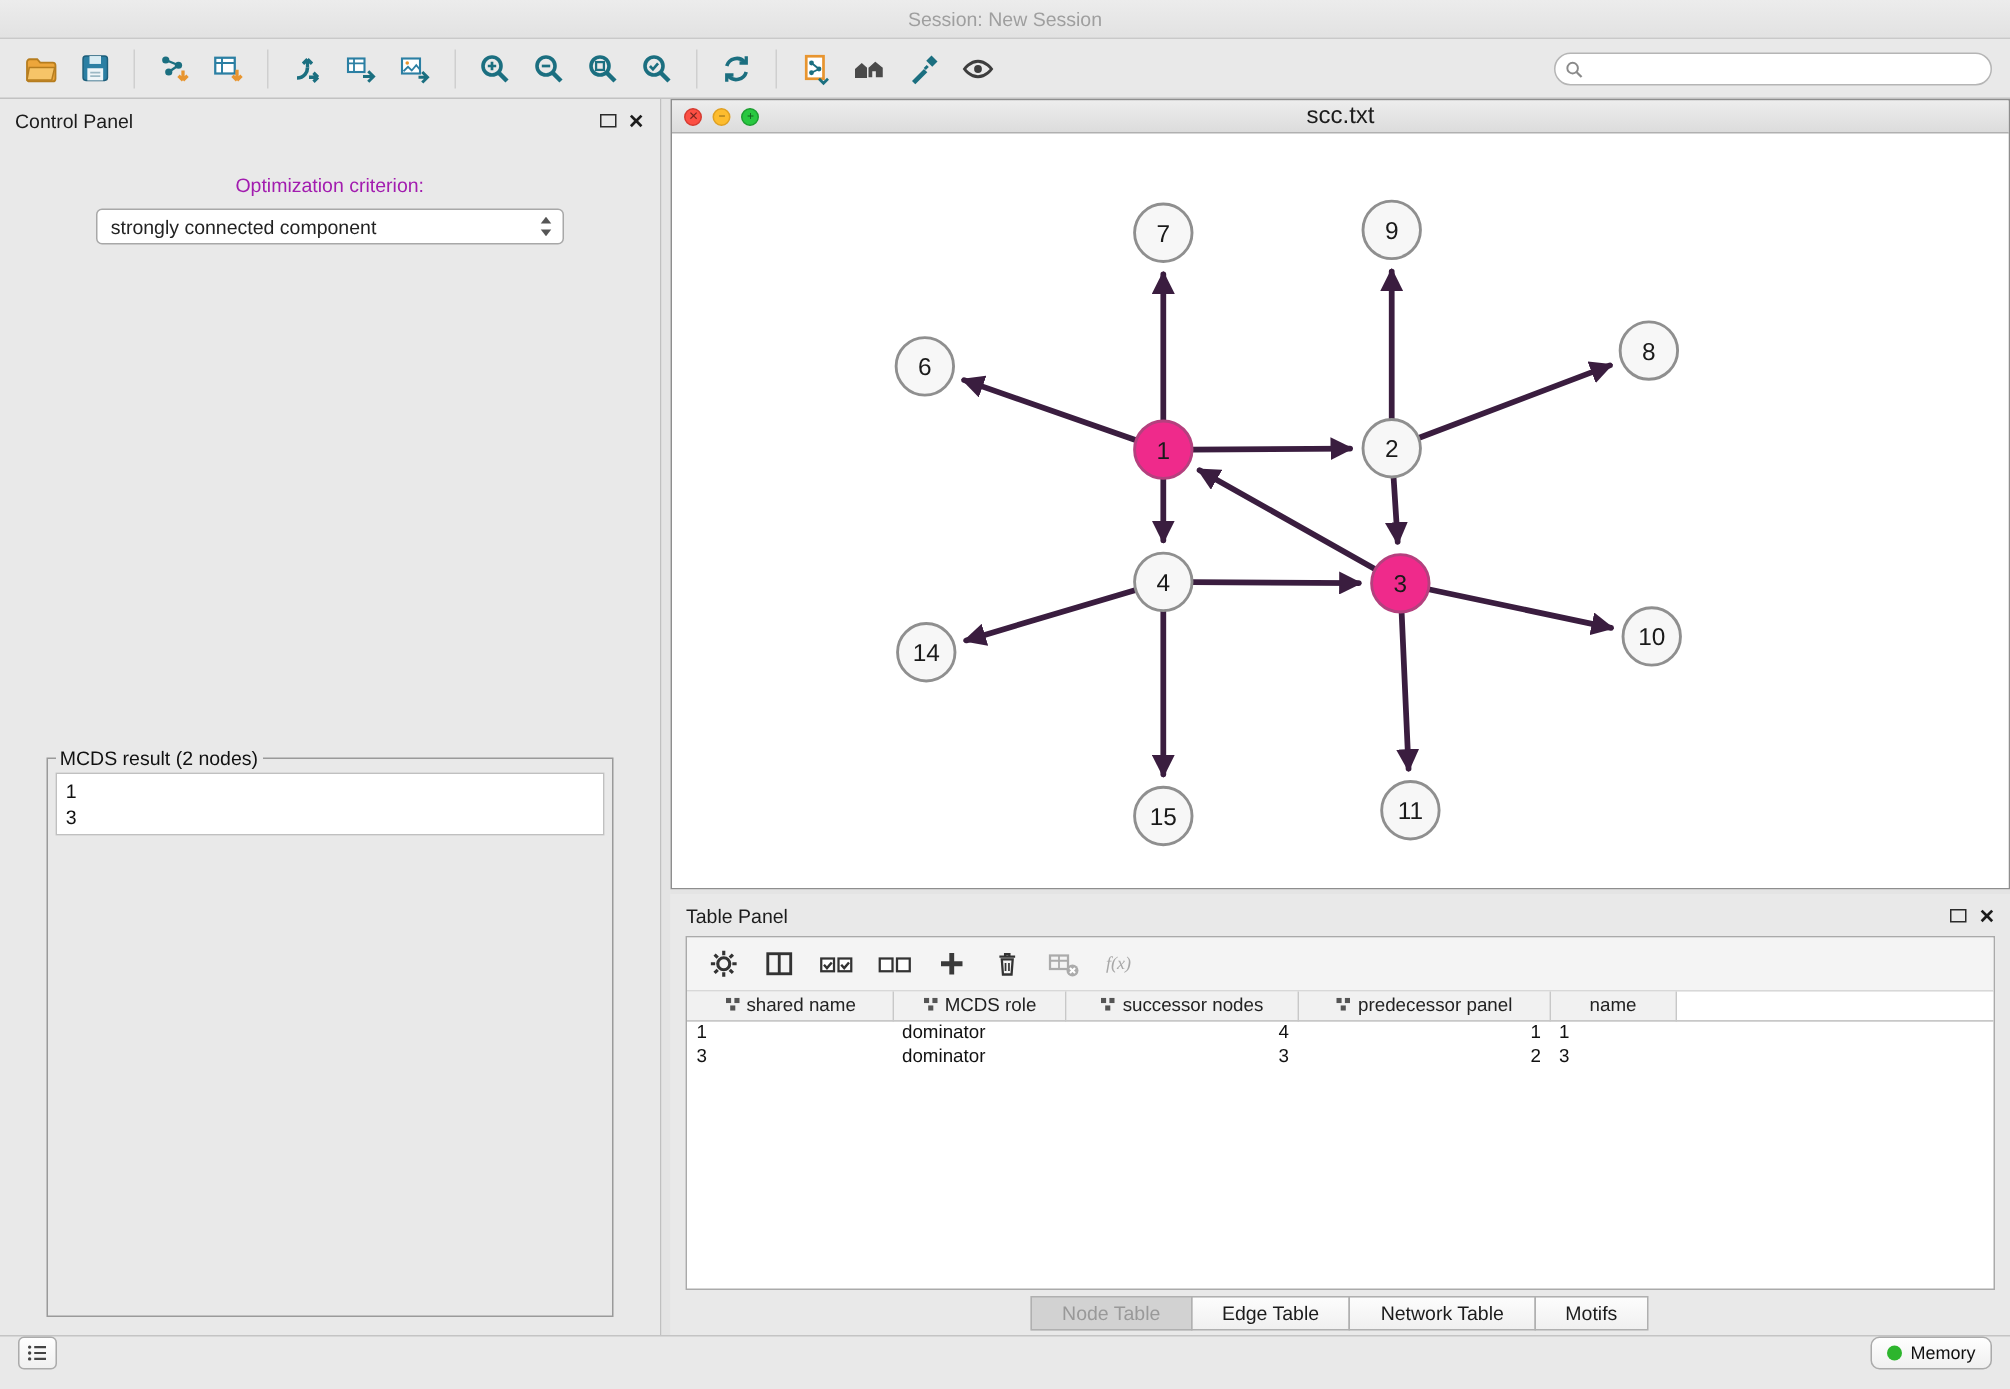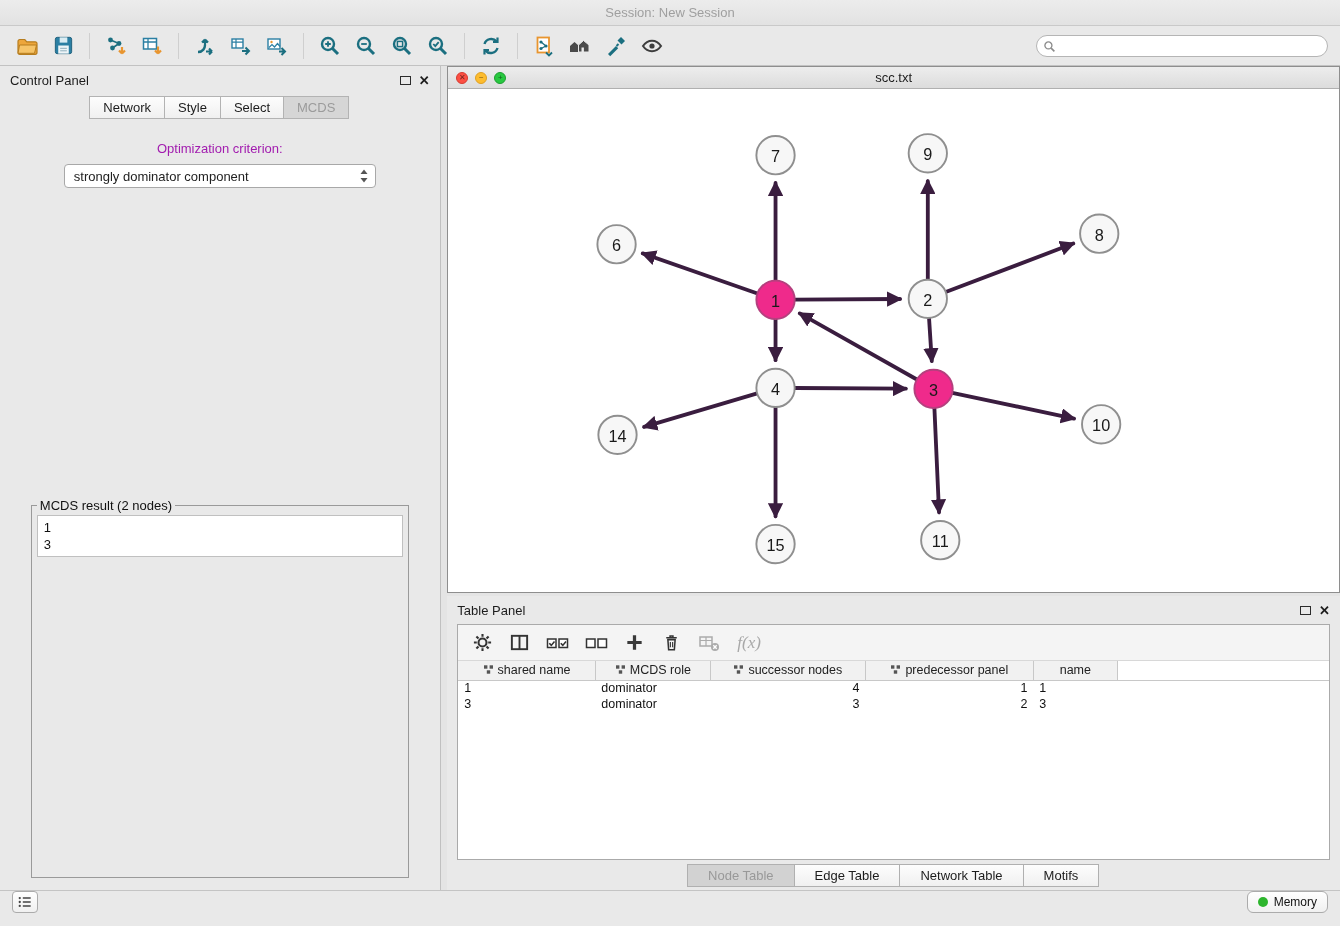--- a/index.html
+++ b/index.html
@@ -67,21 +67,21 @@
   .result-box {
     flex:1; background:#fff; border:1px solid #c0c0c0; padding:3px 6px;
     font-size:13px; line-height:17px; color:#111; overflow:hidden;
   }
   
   .network-window { height:527px; border:1px solid #8e8e8e; display:flex; flex-direction:column; background:#fff; }
   .nw-titlebar {
     height:22px; background:linear-gradient(#ededed,#dcdcdc); border-bottom:1px solid #b0b0b0;
     position:relative; display:flex; align-items:center; justify-content:center;
   }
-  .nw-title { font-size:13px; color:#1c1c1c; }
+  .nw-title { font-size:16px; color:#1c1c1c; }
   .traffic { position:absolute; left:8px; top:5px; display:flex; gap:7px; }
   .tl {
     width:12px; height:12px; border-radius:50%; display:flex; align-items:center; justify-content:center;
     font-size:8px; line-height:1; color:rgba(0,0,0,.55); cursor:pointer;
   }
   .tl.red { background:#fc4f43; border:1px solid #d63b31; }
   .tl.yellow { background:#fdbc2e; border:1px solid #dfa022; }
   .tl.green { background:#28c840; border:1px solid #1d9e31; }
   .net-canvas { flex:1; background:#fff; }
   .net-canvas svg { width:100%; height:100%; display:block; }
@@ -91,21 +91,21 @@
   .table-panel { flex:1; display:flex; flex-direction:column; background:#e9e9e9; }
   .tp-body {
     flex:1; margin:0 10px; border:1px solid #aaa; background:#fff;
     display:flex; flex-direction:column; overflow:hidden;
   }
   .tp-toolbar {
     height:36px; background:#f4f4f4; border-bottom:1px solid #d8d8d8;
     display:flex; align-items:center; gap:16px; padding:0 14px;
   }
   .tp-tool { display:flex; align-items:center; justify-content:center; cursor:pointer; }
-  .fx { font-family:"Liberation Serif",serif; font-style:italic; font-size:17px; color:#a8a8a8; }
+  .fx { font-family:"Liberation Serif",serif; font-style:italic; font-size:12px; color:#a8a8a8; }
   table.node-table { border-collapse:collapse; table-layout:fixed; width:100%; }
   table.node-table th {
     background:#f1f1f1; border-right:1px solid #c8c8c8; border-bottom:1px solid #c8c8c8;
     font-weight:normal; font-size:12.5px; height:19px; text-align:center; white-space:nowrap; overflow:hidden;
   }
   table.node-table th .th-inner { display:inline-flex; align-items:center; gap:4px; }
   table.node-table th.filler { background:#fff; border-right:none; }
   table.node-table td {
     font-size:12.5px; height:16px; padding:0 6px; white-space:nowrap; overflow:hidden; color:#111;
   }
@@ -275,30 +275,24 @@
 <div class="main">
 
   <div class="control-panel">
     <div class="panel-header">
       <span class="panel-title">Control Panel</span>
       <span class="win-btns">
         <span class="float-box"></span>
         <span class="close-x">✕</span>
       </span>
     </div>
-    <div class="cp-tabs">
-      <span class="cp-tab">Network</span>
-      <span class="cp-tab">Style</span>
-      <span class="cp-tab">Select</span>
-      <span class="cp-tab active">MCDS</span>
-    </div>
     <div class="cp-content">
       <div class="opt-label">Optimization criterion:</div>
       <div class="select-box">
-        <span class="sel-text">strongly dominator component</span>
+        <span class="sel-text">strongly connected component</span>
         <svg width="10" height="16" viewBox="0 0 10 16">
           <path d="M5 1.5L8.5 6h-7z" fill="#555"></path>
           <path d="M5 14.5L1.5 10h7z" fill="#555"></path>
         </svg>
       </div>
       <fieldset class="result-fieldset">
         <legend>MCDS result (2 nodes)</legend>
         <div class="result-box">
           <div>1</div>
           <div>3</div>

